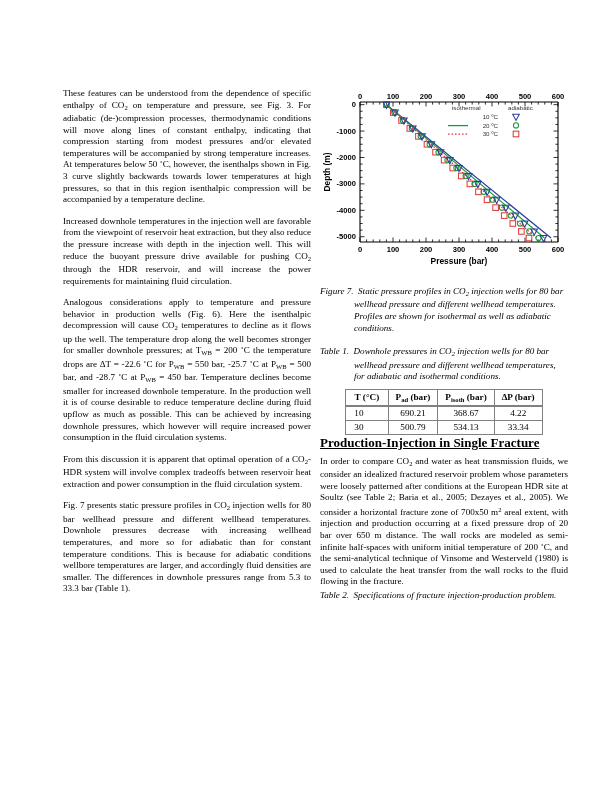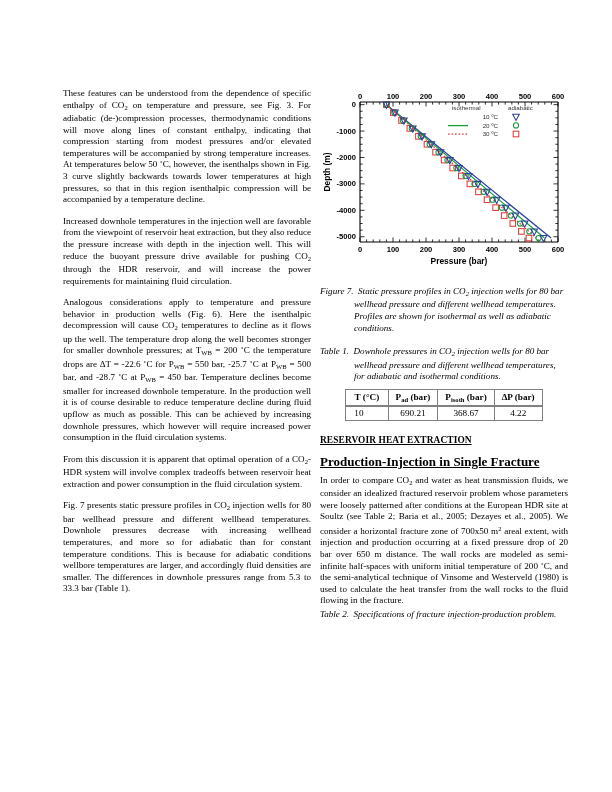--- a/index.html
+++ b/index.html
@@ -320,24 +320,29 @@
           <th>∆P (bar)</th>
         </tr>
       </thead>
       <tbody id="table1-body">
           <tr>
             <td>10</td>
             <td>690.21</td>
             <td>368.67</td>
             <td>4.22</td>
           </tr>
+          <tr>
+            <td>30</td>
+            <td>500.79</td>
+            <td>534.13</td>
+            <td>33.34</td>
+          </tr>
         </tbody>
     </table>
 
-    <h2 class="section" style="margin-top:14px;">RESERVOIR HEAT EXTRACTION</h2>
 
     <h3 class="subsection">Production-Injection in Single Fracture</h3>
 
     <p class="body">In order to compare CO<sub>2</sub> and water as heat
       transmission fluids, we consider an idealized
       fractured reservoir problem whose parameters were
       loosely patterned after conditions at the European
       HDR site at Soultz (see Table 2; Baria et al., 2005;
       Dezayes et al., 2005). We consider a horizontal
       fracture zone of 700x50 m<sup>2</sup> areal extent, with

